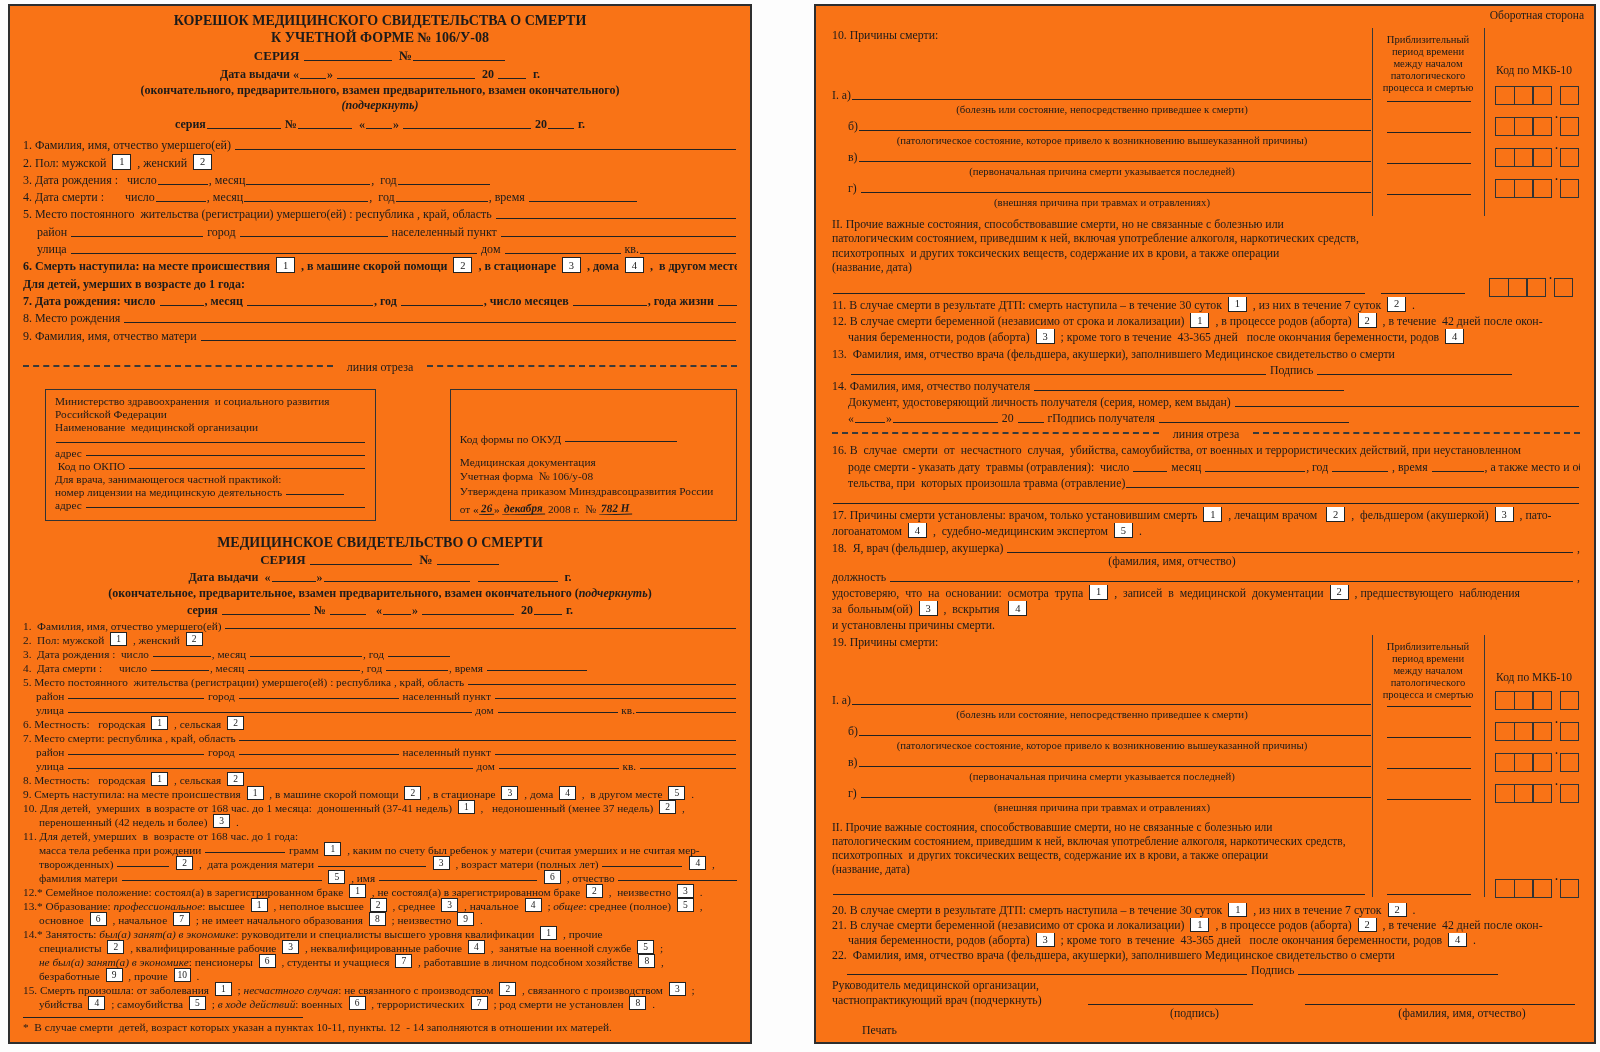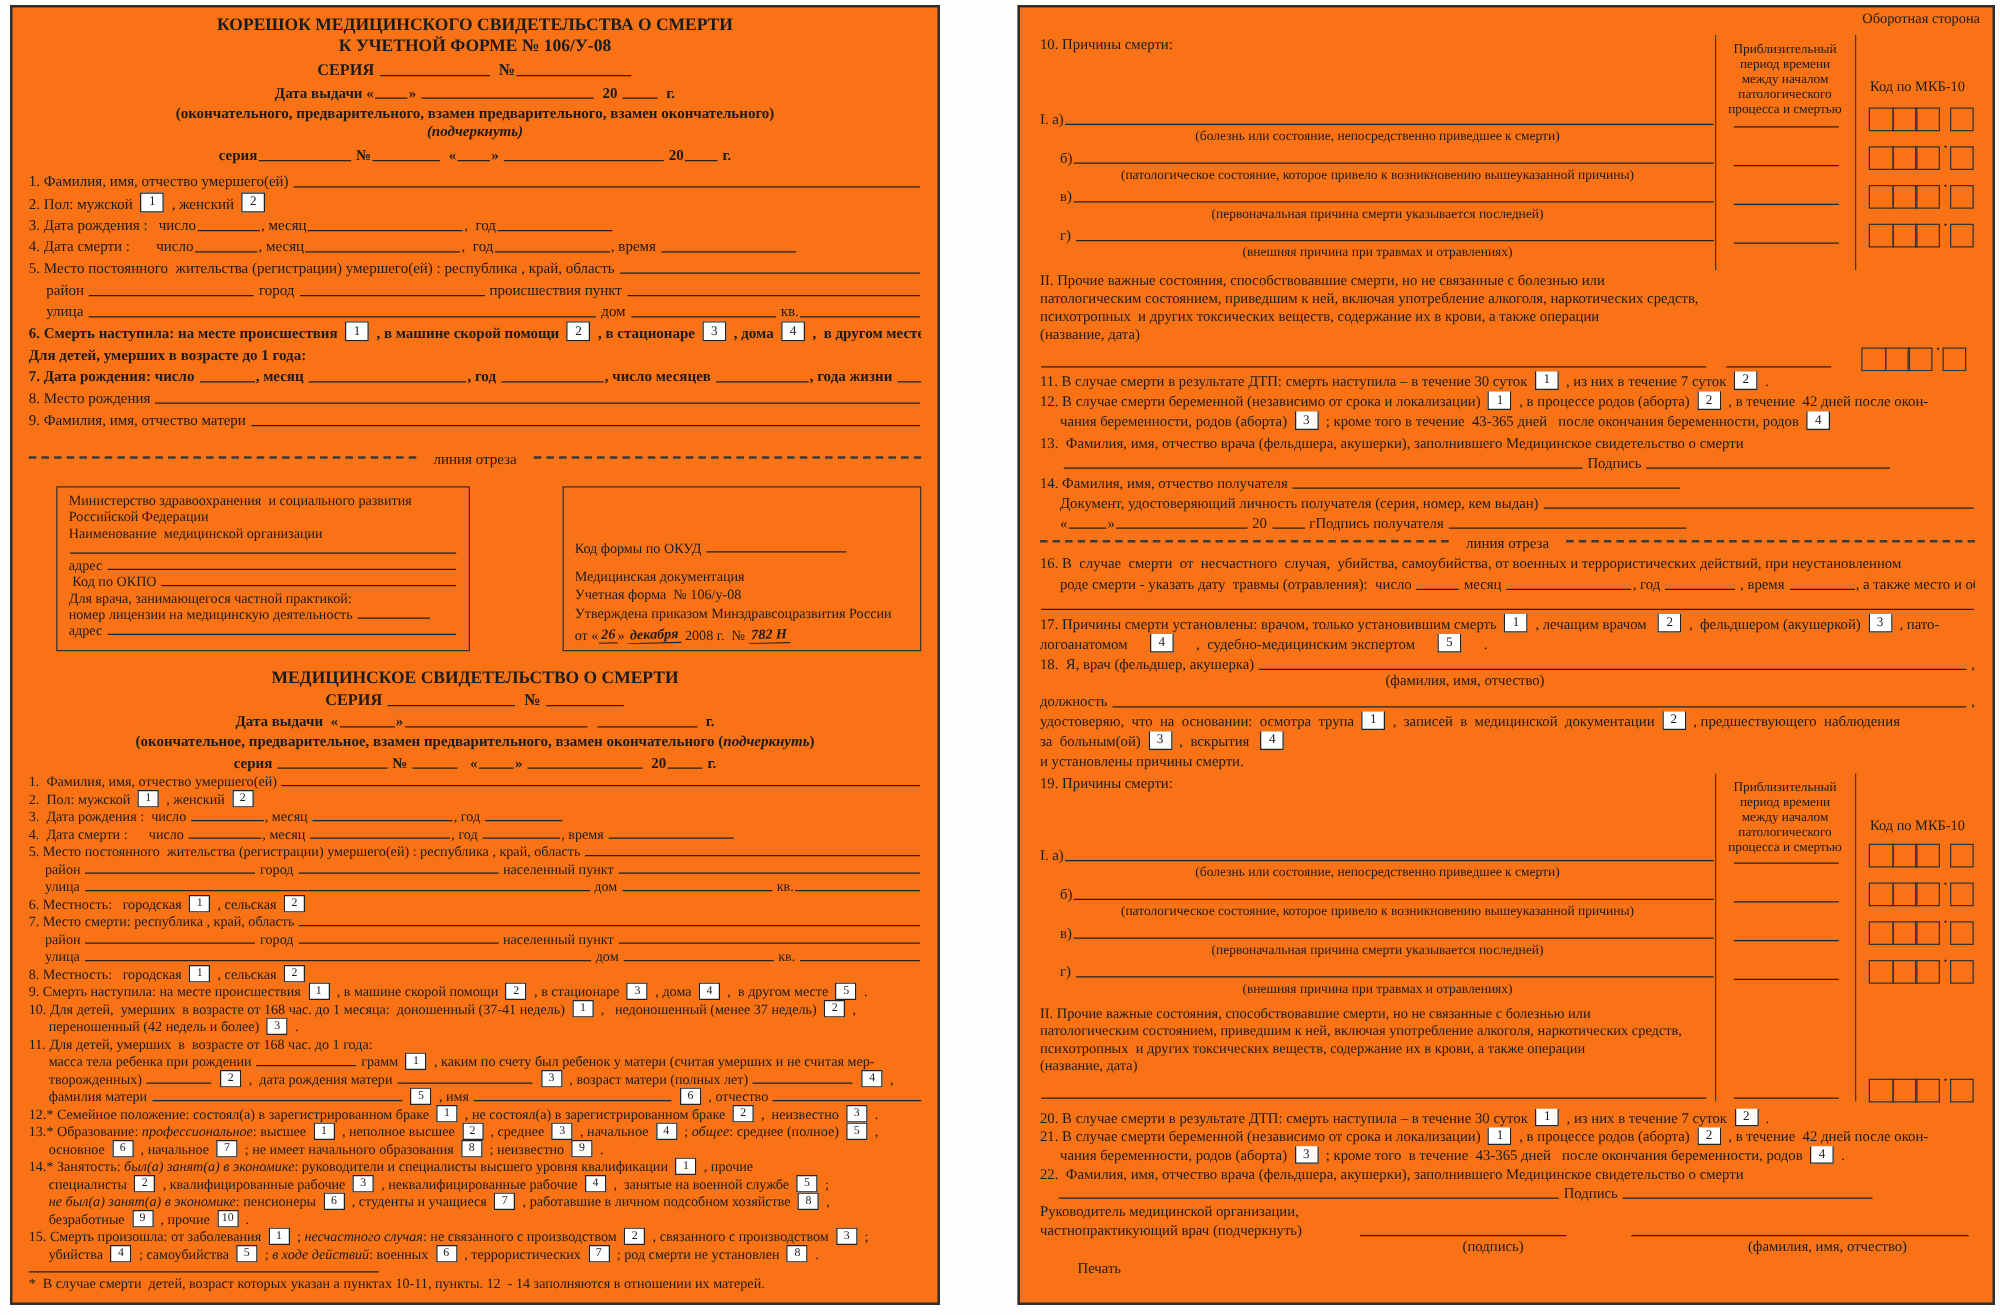--- a/index.html
+++ b/index.html
@@ -125,21 +125,21 @@
         <div class="line" style="height: 17.3px;">
           <span class="t">5. Место постоянного  жительства (регистрации) умершего(ей) : республика , край, область </span>
           <span class="u fill"></span>
         </div>
         <div class="line" style="height: 17.3px;">
           <span class="sp" style="width: 14px;"></span>
           <span class="t">район </span>
           <span class="u" style="width: 132px;"></span>
           <span class="t"> город </span>
           <span class="u" style="width: 148px;"></span>
-          <span class="t"> происшествия пункт </span>
+          <span class="t"> населеленный пункт </span>
           <span class="u fill"></span>
         </div>
         <div class="line" style="height: 17.3px;">
           <span class="sp" style="width: 14px;"></span>
           <span class="t">улица </span>
           <span class="u fill"></span>
           <span class="t"> дом </span>
           <span class="u" style="width: 116px;"></span>
           <span class="t"> кв.</span>
           <span class="u" style="width: 96px;"></span>
@@ -735,32 +735,37 @@
           <span class="u" style="width: 34px;"></span>
           <span class="t"> месяц </span>
           <span class="u" style="width: 100px;"></span>
           <span class="t">, год </span>
           <span class="u" style="width: 56px;"></span>
           <span class="t"> , время </span>
           <span class="u" style="width: 52px;"></span>
           <span class="t">, а также место и обстоя-</span>
         </div>
         <div class="line" style="height: 16.2px;">
+          <span class="sp" style="width: 16px;"></span>
+          <span class="t">тельства, при  которых произошла травма (отравление)</span>
+          <span class="u fill"></span>
+        </div>
+        <div class="line" style="height: 16.2px;">
           <span class="u fill"></span>
         </div>
         <div class="line" style="height: 16.2px;">
           <span class="t">17. Причины смерти установлены: врачом, только установившим смерть </span>
           <span class="bx">1</span>
           <span class="t"> , лечащим врачом  </span>
           <span class="bx">2</span>
           <span class="t"> ,  фельдшером (акушеркой) </span>
           <span class="bx">3</span>
           <span class="t"> , пато-</span>
         </div>
-        <div class="line" style="height: 16.2px; gap: 12px;">
+        <div class="line" style="height: 16.2px;">
           <span class="t">логоанатомом </span>
           <span class="bx">4</span>
           <span class="t"> ,  судебно-медицинским экспертом </span>
           <span class="bx">5</span>
           <span class="t"> .</span>
         </div>
         <div class="line" style="height: 16.2px;">
           <span class="t">18.  Я, врач (фельдшер, акушерка) </span>
           <span class="u fill"></span>
           <span class="t"> ,</span>

